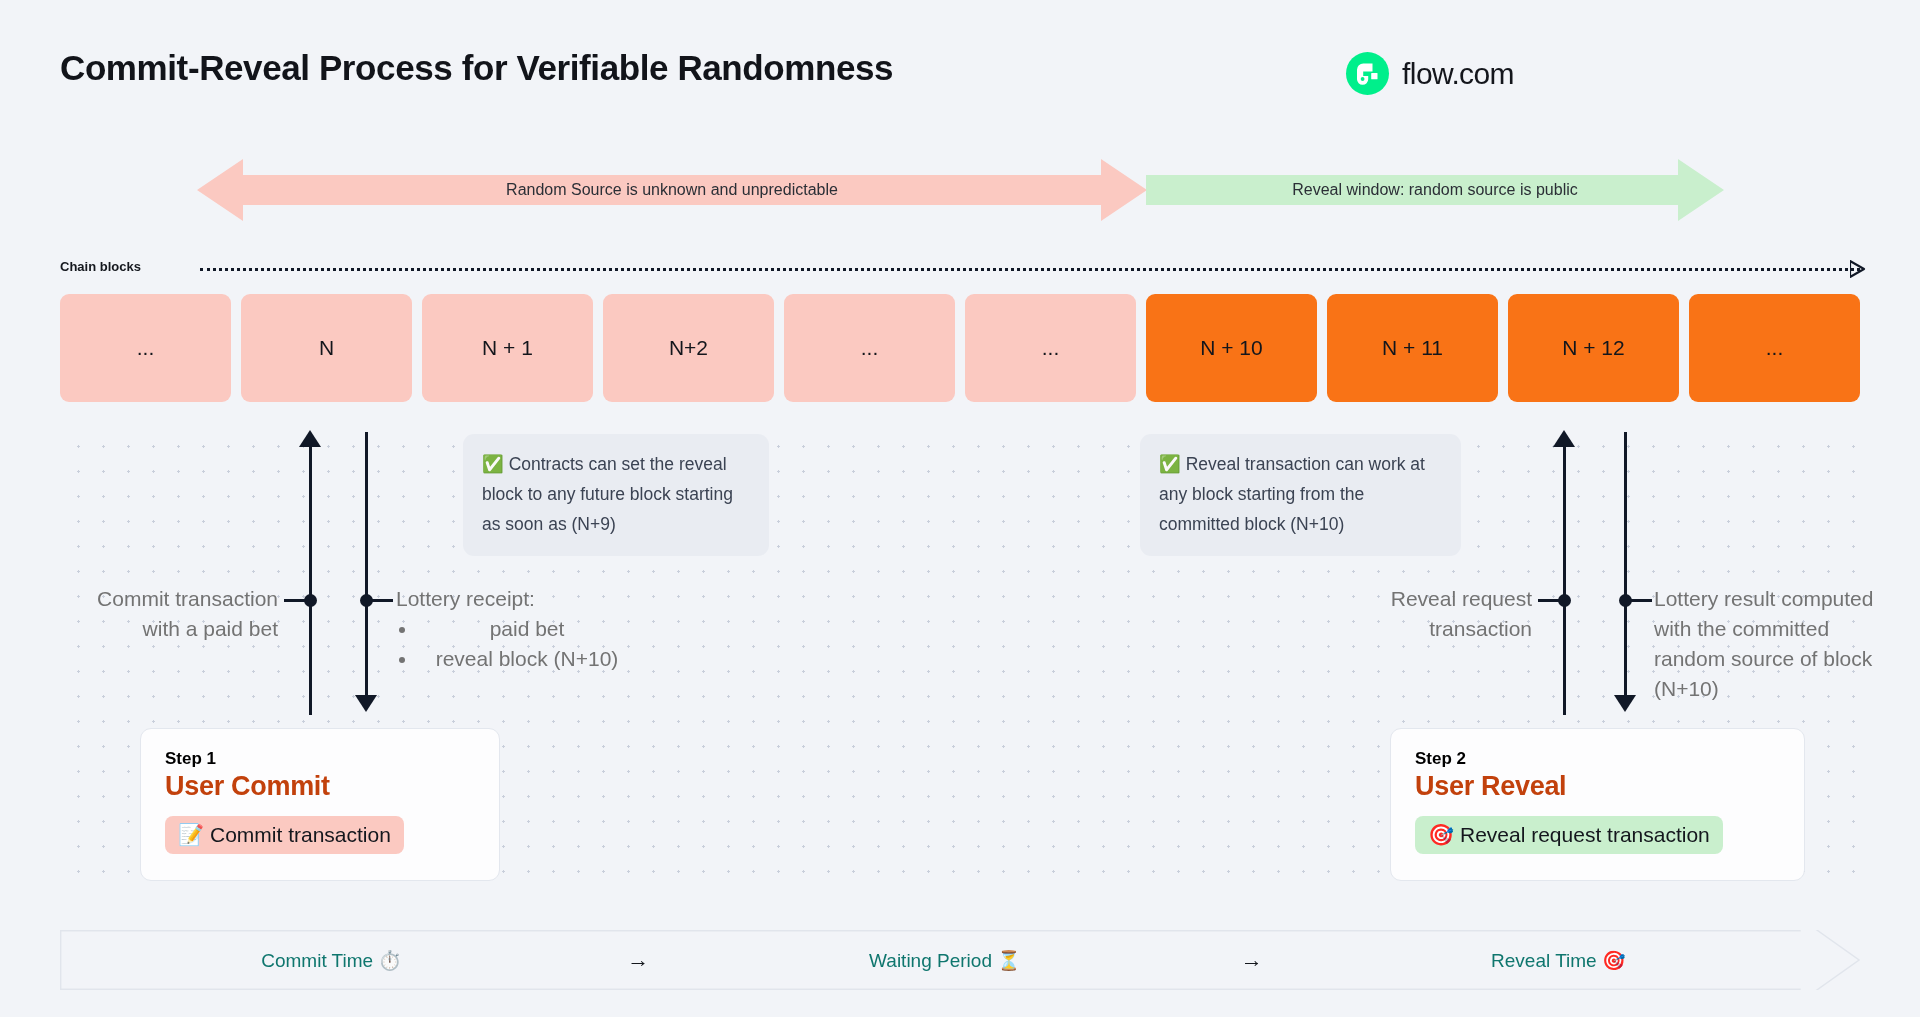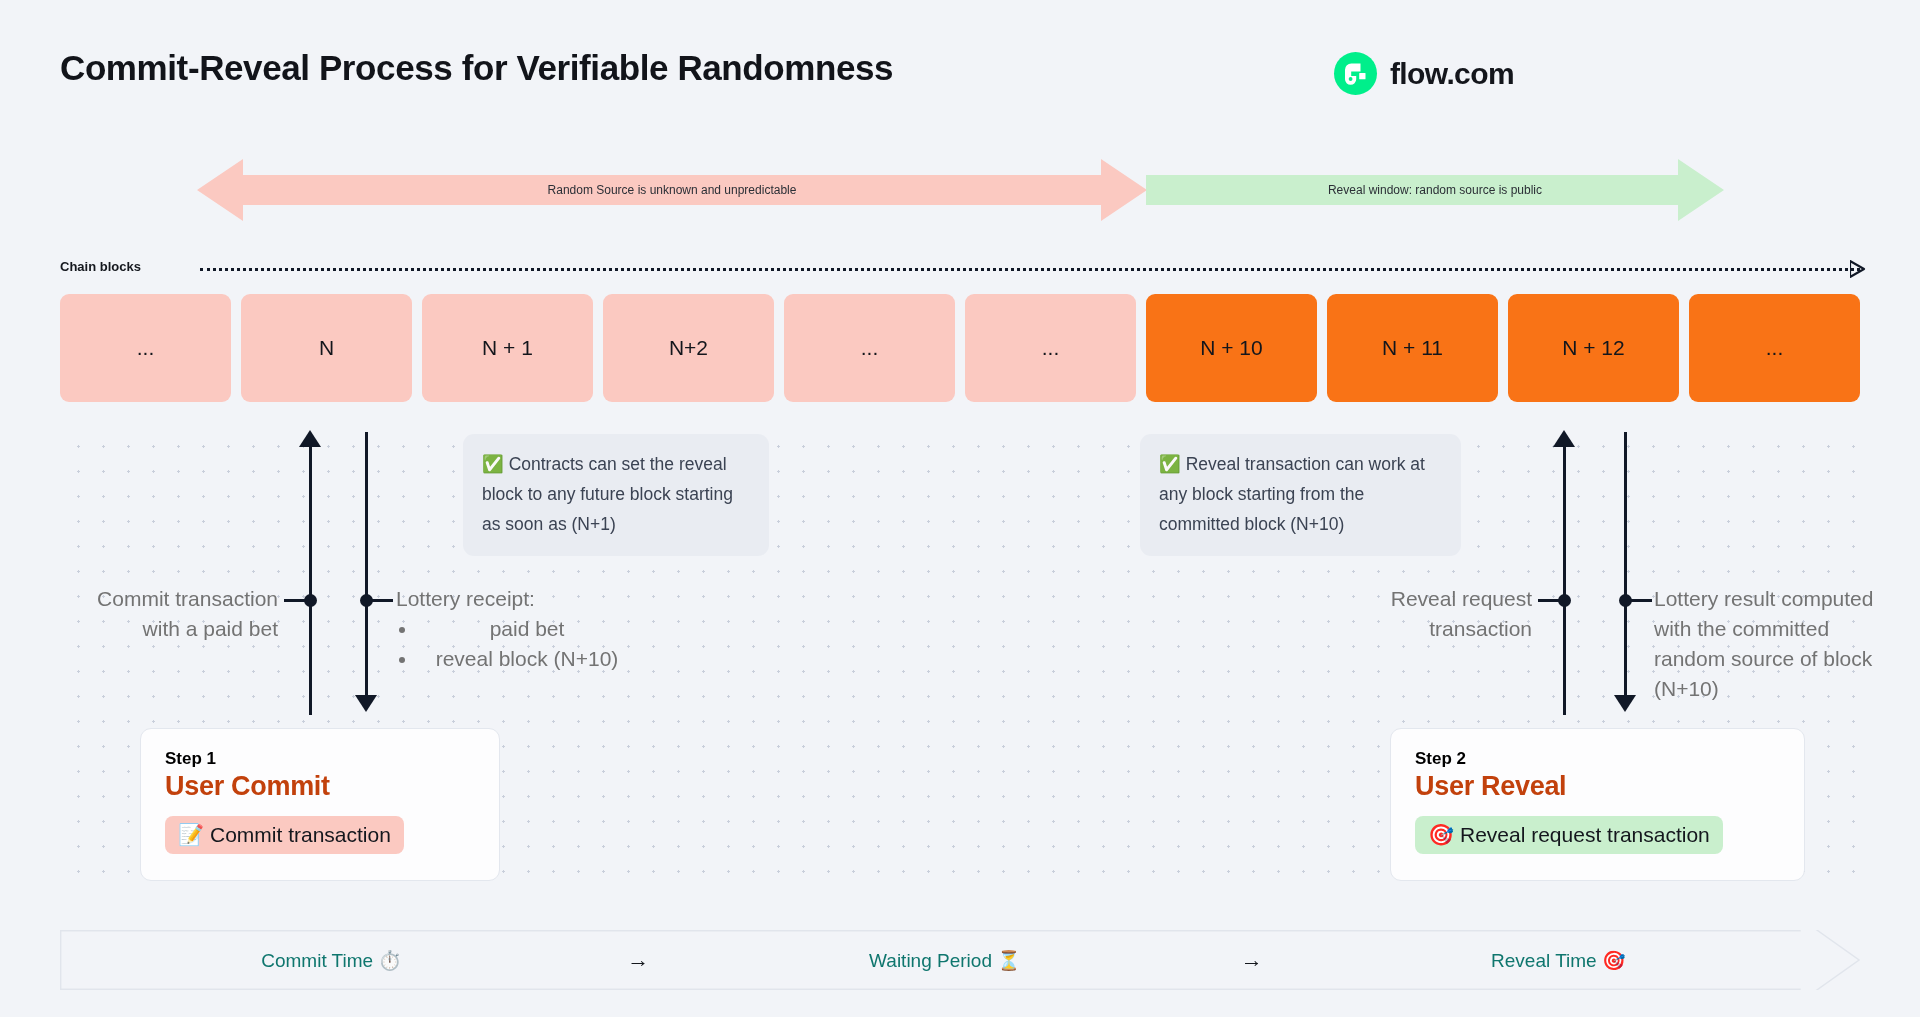--- a/index.html
+++ b/index.html
@@ -15,26 +15,26 @@
 
   
   .title{
     position:absolute;left:60px;top:48px;
     font-size:35px;font-weight:700;letter-spacing:-0.4px;color:#12141a;
     white-space:nowrap;
   }
   .brand{position:absolute;right:58px;top:52px;display:flex;align-items:center;gap:13px;}
   .brand-mark{width:43px;height:43px;border-radius:50%;background:#00ef8b;position:relative;}
   .brand-mark svg{position:absolute;left:0;top:0;}
-  .brand-name{font-size:30px;font-weight:700;color:#14161c;letter-spacing:-0.6px;}
+  .brand-name{font-size:30px;font-weight:400;color:#14161c;letter-spacing:-0.6px;}
 
   
   .banner{
     position:absolute;height:62px;display:flex;align-items:center;justify-content:center;
-    font-size:12px;color:#2b2f36;text-align:right;
+    font-size:16px;color:#2b2f36;text-align:right;
   }
   .banner span{position:relative;z-index:2;}
   .banner .shape{position:absolute;left:0;top:0;width:100%;height:100%;z-index:1;}
   #banner-unknown{left:197px;top:159px;width:950px;}
   #banner-reveal{left:1146px;top:159px;width:578px;}
 
   
   .chain-label{
     position:absolute;left:60px;top:259px;font-size:13px;font-weight:700;color:#15181e;
   }
@@ -177,21 +177,21 @@
   <div class="vhead up" style="left:1553px;top:430px;"></div>
   <div class="vline" style="left:1563px;top:446px;height:269px;"></div>
   <div class="vdot" style="left:1558px;top:594px;"></div>
   <div class="stub" style="left:1538px;top:599px;width:22px;"></div>
 
   <div class="vline" style="left:1624px;top:432px;height:265px;"></div>
   <div class="vhead down" style="left:1614px;top:695px;"></div>
   <div class="vdot" style="left:1619px;top:594px;"></div>
   <div class="stub" style="left:1630px;top:599px;width:22px;"></div>
 
-  <div class="note" id="note-commit">✅ Contracts can set the reveal block to any future block starting as soon as (N+1)</div>
+  <div class="note" id="note-commit">✅ Contracts can set the reveal block to any future block starting as soon as (N+9)</div>
   <div class="note" id="note-reveal">✅ Reveal transaction can work at any block starting from the committed block (N+10)</div>
 
   <div class="conn-label r" style="left:78px;top:584px;width:200px;">Commit transaction with a paid bet</div>
 
   <div class="conn-label" style="left:396px;top:584px;width:240px;">
     <div>Lottery receipt:</div>
     <ul>
       <li>paid bet</li>
       <li>reveal block (N+10)</li>
     </ul>

